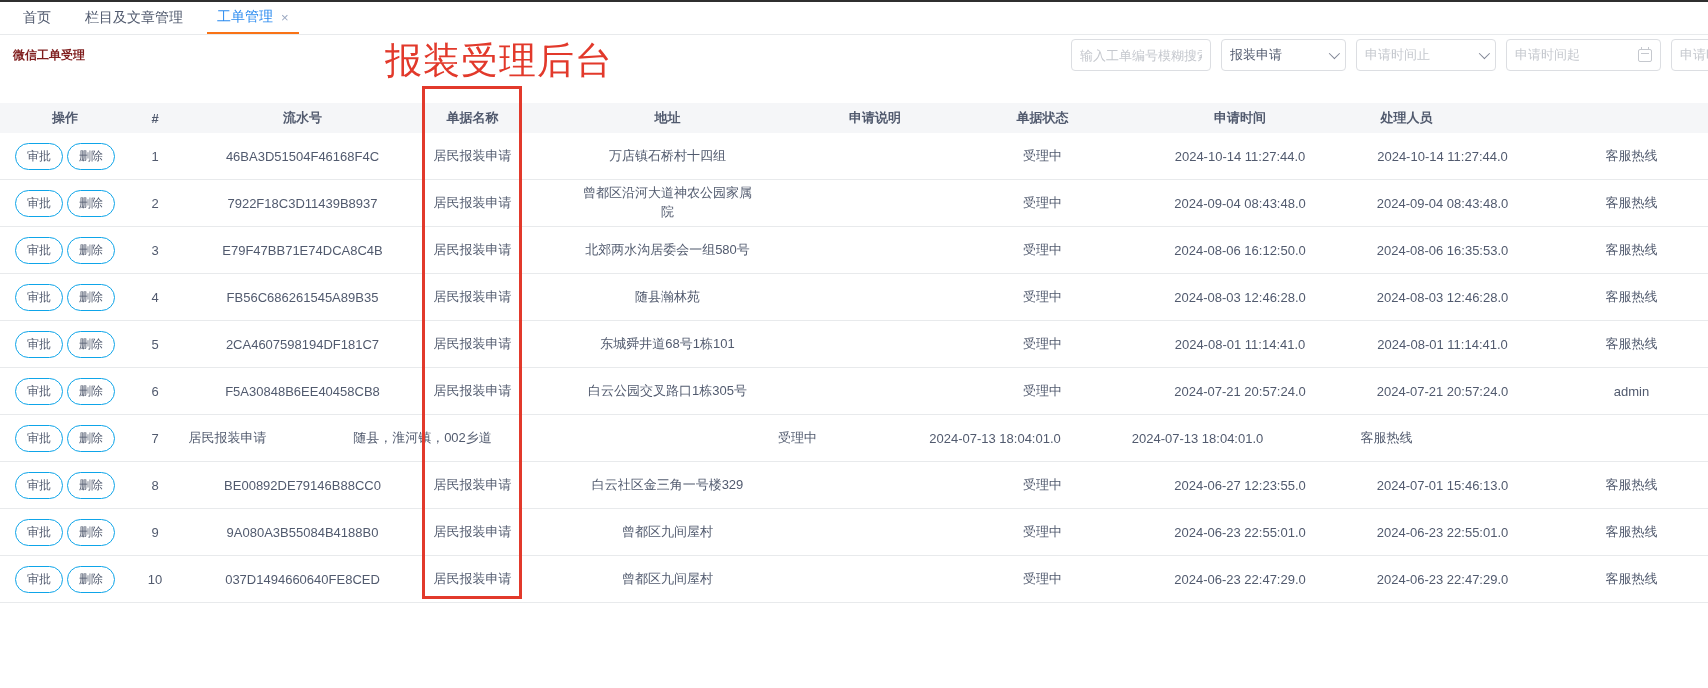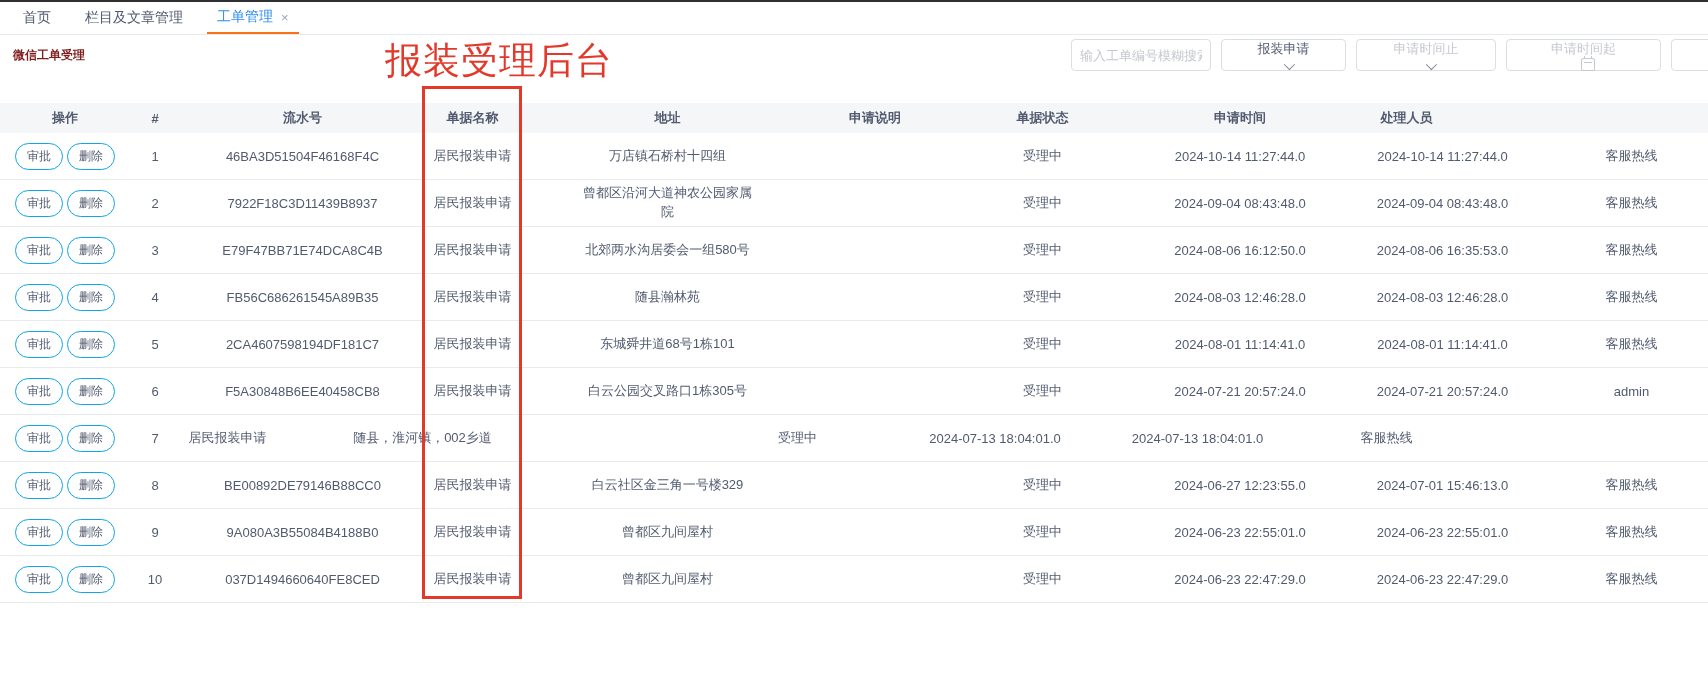--- a/index.html
+++ b/index.html
@@ -19,21 +19,21 @@
   .tab.active { color:#2d8cf0; border-bottom:2px solid #f97316; }
   .tab .close { margin-left:8px; font-size:13px; color:#9aa7c0; line-height:1; }
 
   
   .page-title { position:absolute; left:13px; top:47px; font-size:12px; font-weight:bold; color:#7f1d1d; }
   .filters { position:absolute; left:1071px; top:39px; display:flex; gap:10px; }
   .ctrl { height:32px; border:1px solid #dcdee2; border-radius:4px; background:#fff;
           font-size:13px; display:flex; align-items:center; padding:0 8px; color:#515a6e; }
   input.ctrl { outline:none; }
   input.ctrl::placeholder { color:#c5c8ce; }
-  .ctrl.select { justify-content:space-between; cursor:pointer;flex-direction:column; }
+  .ctrl.select { justify-content:space-between; cursor:pointer; }
   .ctrl .ph { color:#c5c8ce; }
   .chev { width:8px; height:8px; border-right:1.5px solid #808695; border-bottom:1.5px solid #808695;
           transform:rotate(45deg) translateY(-2px); margin-left:8px; flex:0 0 auto; }
   .cal { width:14px; height:13px; border:1px solid #c5c8ce; border-radius:2px; position:relative; margin-left:8px; flex:0 0 auto; }
   .cal:before { content:""; position:absolute; left:2px; right:2px; top:3px; border-top:1px solid #c5c8ce; }
   .cal:after { content:""; position:absolute; top:-3px; left:2px; width:1px; height:3px;
                background:#c5c8ce; box-shadow:7px 0 0 #c5c8ce; }
   .w140 { width:140px; } .w125 { width:125px; } .w140b { width:140px; } .w155 { width:155px; }
 
   

